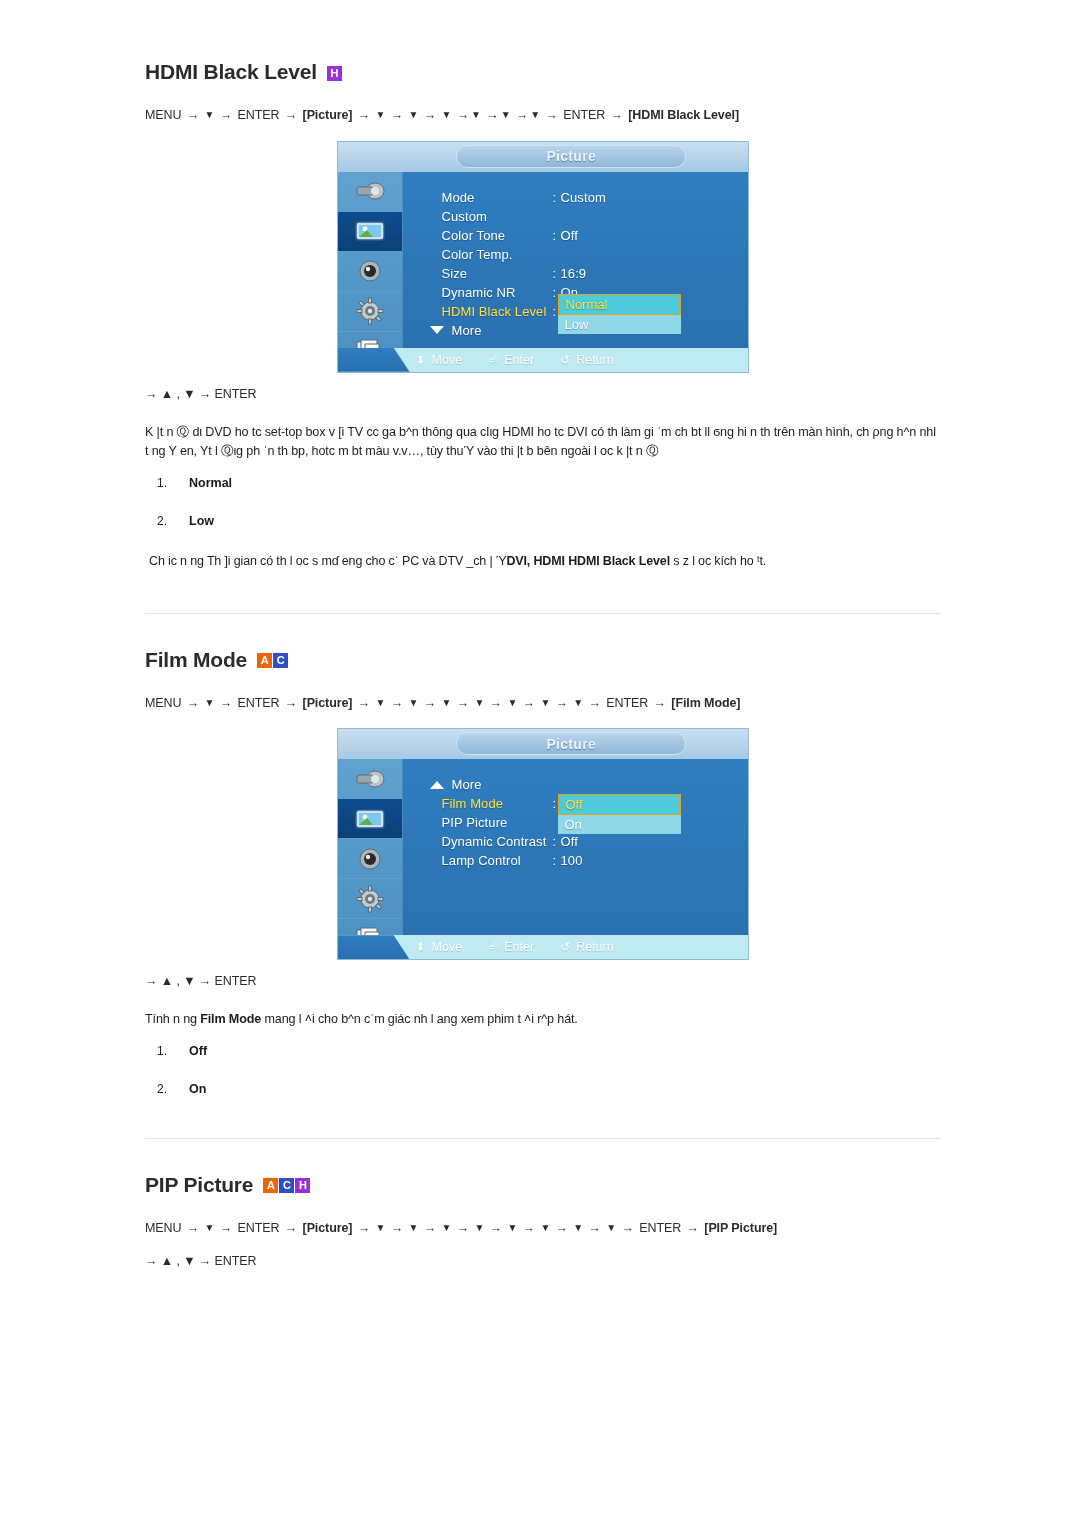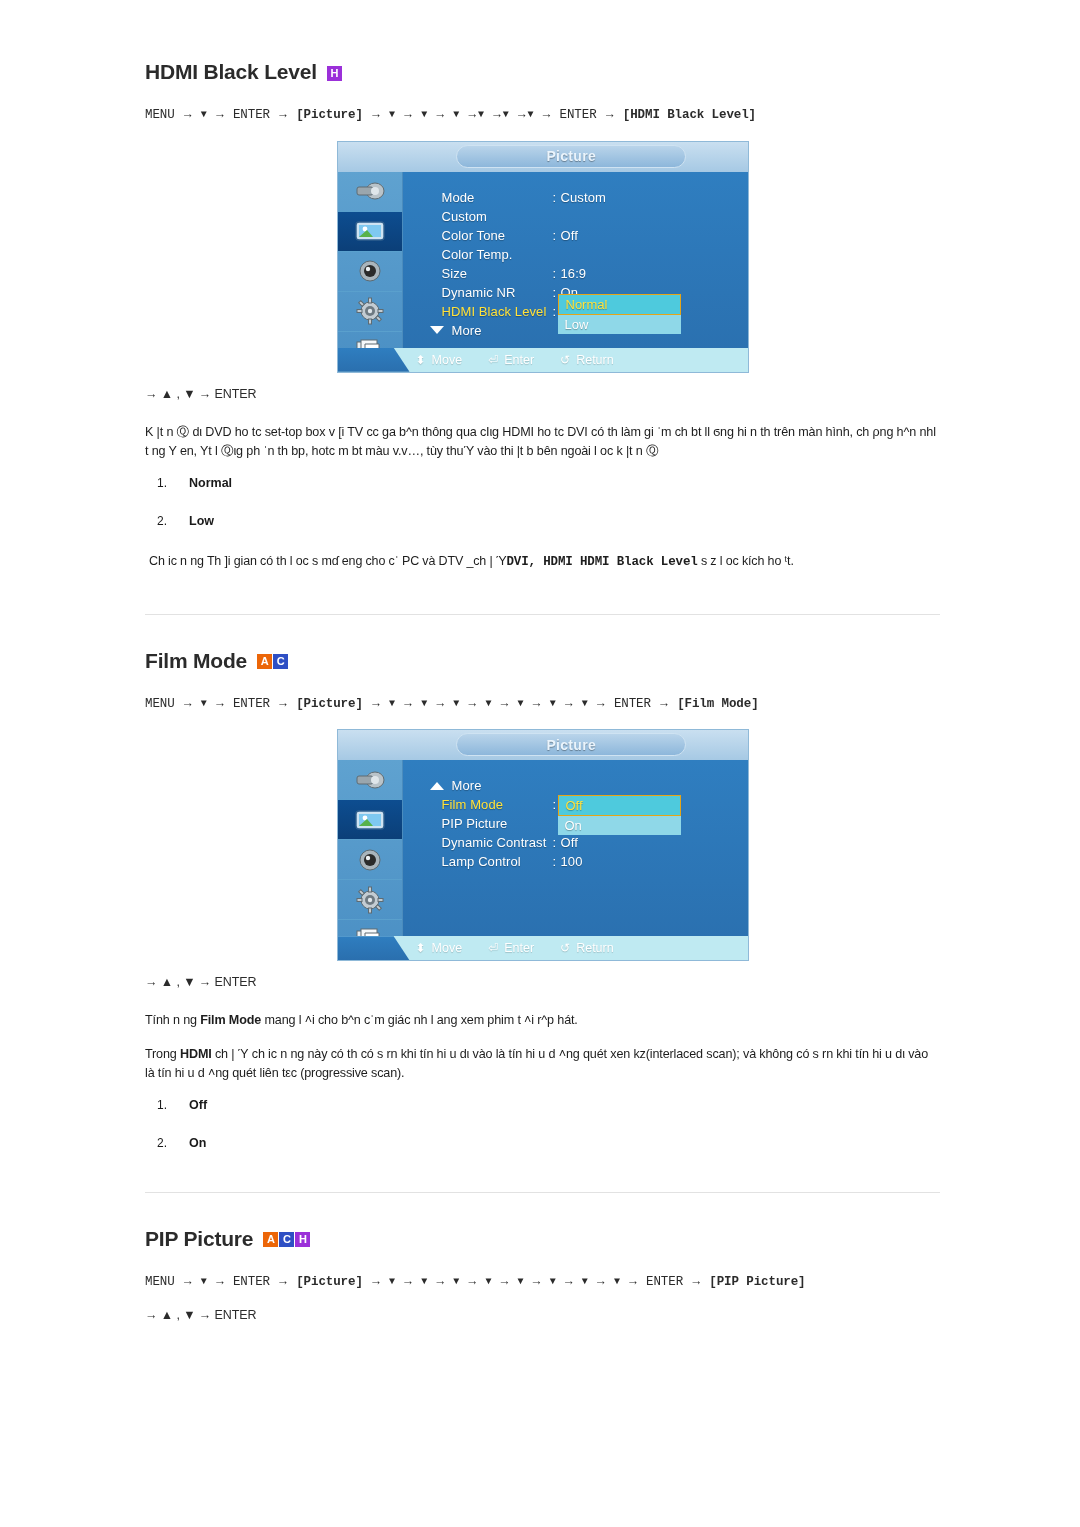--- a/index.html
+++ b/index.html
@@ -43,21 +43,20 @@
   .badge.h { background: #9b30d9; }
 
   
   .path {
     font-size: 12.5px;
     color: #2b2b2b;
     margin: 0 0 16px 0;
     line-height: 1.5;
     white-space: nowrap;
     letter-spacing: -0.1px;
-    font-family: Liberation Mono, monospace;
   }
   .path .tok { font-weight: bold; font-size: 12.5px; }
   .path .arw { padding: 0 2px; }
   .path .dn  { font-size: 10px; position: relative; top: -1px; }
 
   .keyline {
     font-size: 12.5px;
     color: #2b2b2b;
     margin: 14px 0 22px 0;
     letter-spacing: -0.1px;
@@ -128,21 +127,21 @@
     border-radius: 1px;
   }
   .note-title { font-size: 15px; font-weight: bold; color: #262626; }
   p.note-body {
     font-size: 12.5px;
     color: #1d1d1d;
     margin: 0 0 0 4px;
     letter-spacing: -0.15px;
     line-height: 1.5;
   }
-  p.note-body b { font-weight: bold; font-family: Liberation Mono, monospace; }
+  p.note-body b { font-weight: bold; }
 
   hr.div {
     border: none;
     border-top: 1.5px solid #e2e2e2;
     margin: 42px 0 34px 0;
   }
 
   
   .osd {
     width: 412px;
@@ -540,21 +539,20 @@
             <span>Return</span>
           </span>
       </div>
       <div class="osd-foot-tab"></div>
     </div>
 
     <div class="keyline">→ ▲ , ▼ → ENTER</div>
 
     <p class="body"><span>Tính n  ng </span><b>Film Mode</b><span> mang l ˄i cho b^n cˈm giác nh l   ang xem phim t ˄i r^p hát.</span></p>
 
-    <p class="body"><span>Trong </span><b>HDMI</b><span> ch |    Ύ ch ic n  ng này có th  có s rn khi tín hi u   dι vào là tín hi u d ˄ng quét xen kz(interlaced scan); và không có s rn khi tín hi u   dι vào là tín hi u d ˄ng quét liên tεc (progressive scan).</span></p>
 
     <ol class="opts">
       <li>Off</li>
       <li>On</li>
     </ol>
   </div>
 
   <hr class="div">
 
   <div>

